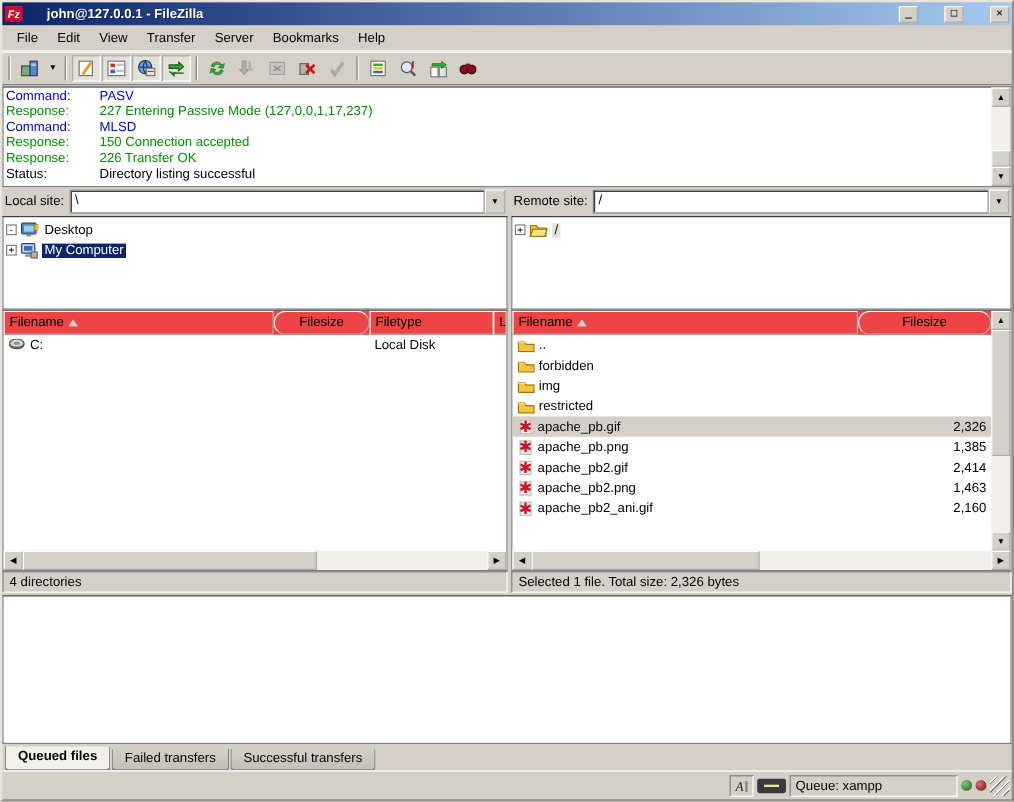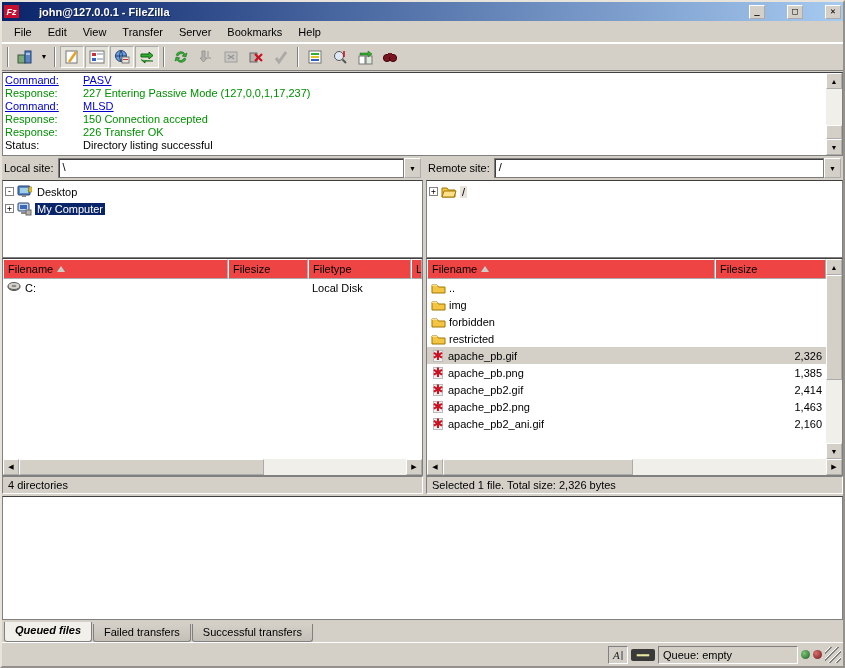--- a/index.html
+++ b/index.html
@@ -43,21 +43,21 @@
     padding:2px 3px; font-family:"Liberation Sans", sans-serif; font-size:11px; }
   .qc-btn { height:22px; padding:2px 8px; background:#d4d0c8; border:2px outset #f0ede6; font-size:11px; }
   .qc-drop { width:17px; height:22px; background:#d4d0c8; border:2px outset #f0ede6; font-size:7px; }
 
   
   .log-wrap { height:84px; flex:0 0 84px; display:flex; background:#fff;
     border:1px solid #808080; border-top-color:#404040; margin:1px 0 0 0; }
   .log-body { flex:1; padding:1px 2px; overflow:hidden; }
   .log-line { display:flex; line-height:13px; white-space:nowrap; }
   .log-prefix { width:78px; flex:0 0 78px; }
-  .log-cmd { color:#0000c8;text-decoration:underline; }
+  .log-cmd { color:#0000c8; }
   .log-resp { color:#009000; }
   .log-stat { color:#000; }
 
   
   .vscroll { width:16px; flex:0 0 16px; background:#f1efe9; display:flex; flex-direction:column; }
   .hscroll { height:16px; flex:0 0 16px; background:#f1efe9; display:flex; }
   .sb-btn { width:16px; height:16px; flex:0 0 16px; background:#d4d0c8; border:1px outset #fff;
     font-size:7px; display:flex; align-items:center; justify-content:center; color:#000; }
   .sb-thumb-v { background:#d4d0c8; border:1px outset #fff; width:16px; }
   .sb-thumb-h { background:#d4d0c8; border:1px outset #fff; height:16px; }
@@ -84,21 +84,21 @@
   .indent { width:13px; flex:0 0 13px; }
   .tree-label { padding:0 2px; }
   .tree-label.sel { background:#0a246a; color:#fff; }
 
   
   .listview { flex:1; display:flex; flex-direction:column; background:#fff;
     border:1px solid #808080; border-top-color:#404040; overflow:hidden; }
   .lv-header { height:20px; flex:0 0 20px; display:flex; background:#ef4444; }
   .lv-col { border:1px outset #fff; padding:2px 4px; display:flex; align-items:center; gap:4px;
     overflow:hidden; white-space:nowrap; }
-  .lv-col.right { justify-content:flex-start; }
+  .lv-col.right { justify-content:center;border-radius:10px; }
   .sort-asc { width:0; height:0; border-left:4px solid transparent; border-right:4px solid transparent;
     border-bottom:6px solid #cfccc4; filter:drop-shadow(0 0 0.5px #808080); }
   .lv-body { flex:1; overflow:hidden; }
   .lv-row { display:flex; height:17px; align-items:center; }
   .lv-row.sel { background:#d4d0c8; }
   .cell { padding:0 4px; white-space:nowrap; overflow:hidden; display:flex; align-items:center; gap:3px; }
   .cell.num { justify-content:flex-end; }
   .hsc-row { display:flex; flex:0 0 16px; }
 
   .statusrow { flex:0 0 18px; display:flex; }
@@ -112,21 +112,21 @@
   .img-icon span { position:absolute; inset:0; color:#cc1122; font-size:13px; line-height:14px; text-align:center; }
 
   
   .queue { flex:1; display:flex; flex-direction:column; margin-top:2px; }
   .q-list { flex:1; display:flex; flex-direction:column; background:#fff;
     border:1px solid #808080; border-top-color:#404040; }
   .q-tabs { flex:0 0 22px; display:flex; align-items:flex-end; padding-left:2px; gap:1px; }
   .q-tab { padding:2px 10px 3px; background:#d4d0c8; border:1px outset #fff; border-bottom:none;
     border-radius:0 0 3px 3px; border-top:none; border:1px solid #808080; border-top:none;
     background:linear-gradient(#d4d0c8,#c4c0b8); height:18px; }
-  .q-tab.active { background:#f2f0ea; font-weight:bold; height:20px; border-color:#808080;font-style:italic; }
+  .q-tab.active { background:#f2f0ea; font-weight:bold; height:20px; border-color:#808080; }
 
   
   .bottombar { flex:0 0 24px; display:flex; align-items:center; justify-content:flex-end;
     gap:3px; padding:2px 2px; border-top:1px solid #fff; }
   .bb-icon { width:20px; height:18px; border:1px solid; border-color:#808080 #fff #fff #808080;
     display:flex; align-items:center; justify-content:center; }
   .bb-badge { width:24px; height:12px; background:#3a3a3a; color:#e8e8a0; font-size:7px;
     display:flex; align-items:center; justify-content:center; border-radius:2px;
     font-family:"DejaVu Sans Mono", monospace; letter-spacing:0; }
   .bb-queue { width:140px; height:18px; border:1px solid; border-color:#808080 #fff #fff #808080;
@@ -457,33 +457,33 @@
                   <span class="cell num" style="flex:1"></span>
                 </div>
               <div class="lv-row">
                   <span class="cell" style="width:288px">
                     <span class="icon">
                       <svg width="15" height="12">
                         <path d="M1 3h5l1.5 2H14v6H1z" fill="#f4c542" stroke="#a07800"></path>
                         <path d="M1 3h5l1 1H1z" fill="#ffe08a"></path>
                       </svg>
                     </span>
-                    <span>img</span>
+                    <span>forbidden</span>
                   </span>
                   <span class="cell num" style="flex:1"></span>
                 </div>
               <div class="lv-row">
                   <span class="cell" style="width:288px">
                     <span class="icon">
                       <svg width="15" height="12">
                         <path d="M1 3h5l1.5 2H14v6H1z" fill="#f4c542" stroke="#a07800"></path>
                         <path d="M1 3h5l1 1H1z" fill="#ffe08a"></path>
                       </svg>
                     </span>
-                    <span>forbidden</span>
+                    <span>img</span>
                   </span>
                   <span class="cell num" style="flex:1"></span>
                 </div>
               <div class="lv-row">
                   <span class="cell" style="width:288px">
                     <span class="icon">
                       <svg width="15" height="12">
                         <path d="M1 3h5l1.5 2H14v6H1z" fill="#f4c542" stroke="#a07800"></path>
                         <path d="M1 3h5l1 1H1z" fill="#ffe08a"></path>
                       </svg>
@@ -581,20 +581,20 @@
 
   <div class="bottombar">
     <span class="bb-icon">
         <svg width="14" height="14">
           <text x="2" y="11" font-size="11" font-style="italic" font-family="serif" fill="#222">A</text>
           <rect x="10" y="3" width="2" height="9" fill="#888"></rect>
         </svg>
       </span>
     <span class="bb-badge">▬▬▬</span>
     <span class="bb-queue">
-        <span>Queue: empty</span>
+        <span>Queue: xampp</span>
       </span>
     <span class="led led-green"></span>
     <span class="led led-red"></span>
     <span class="grip"></span>
   </div>
 
 </div>
 
 </body></html>

